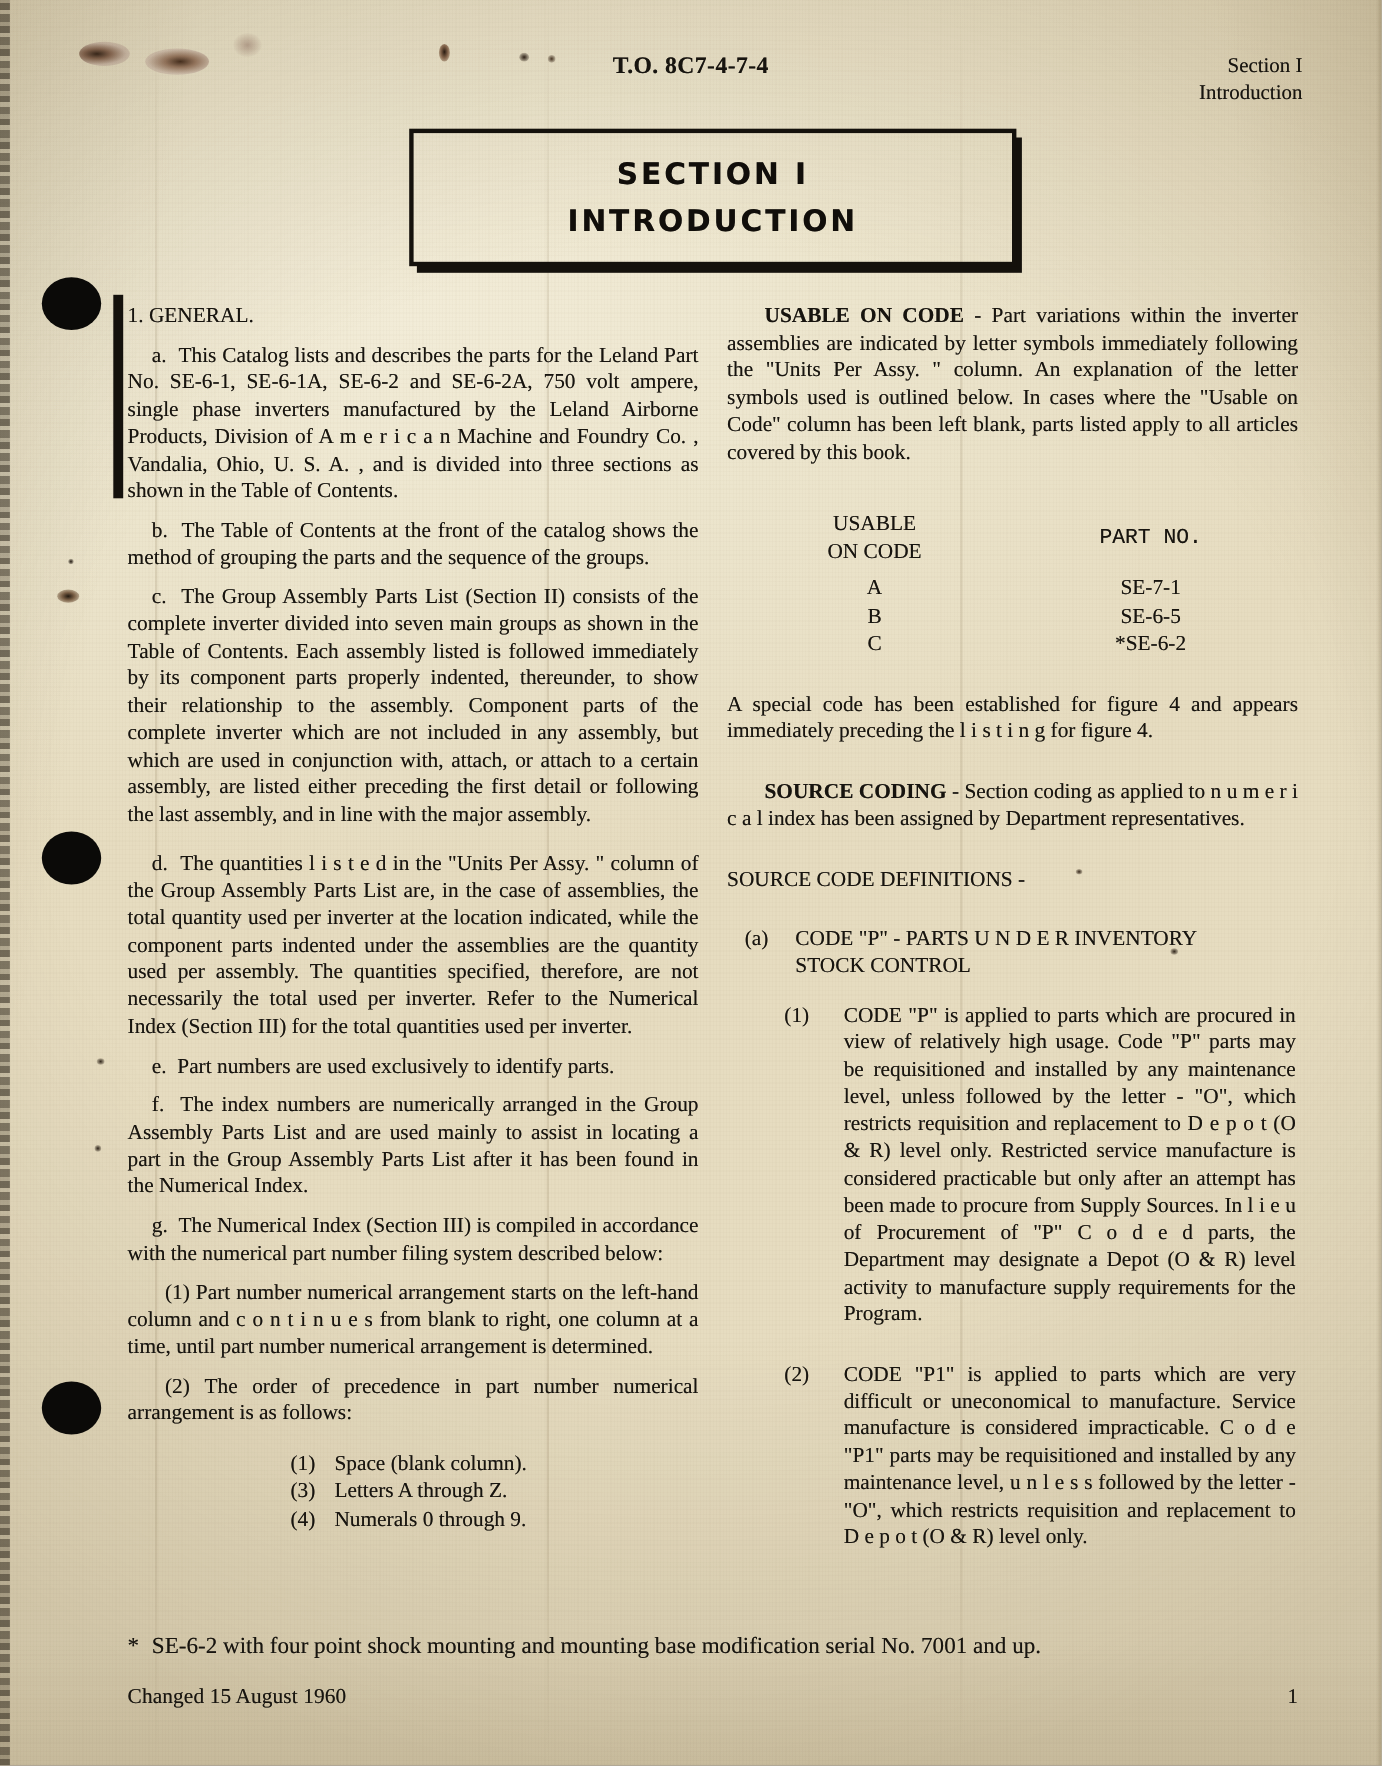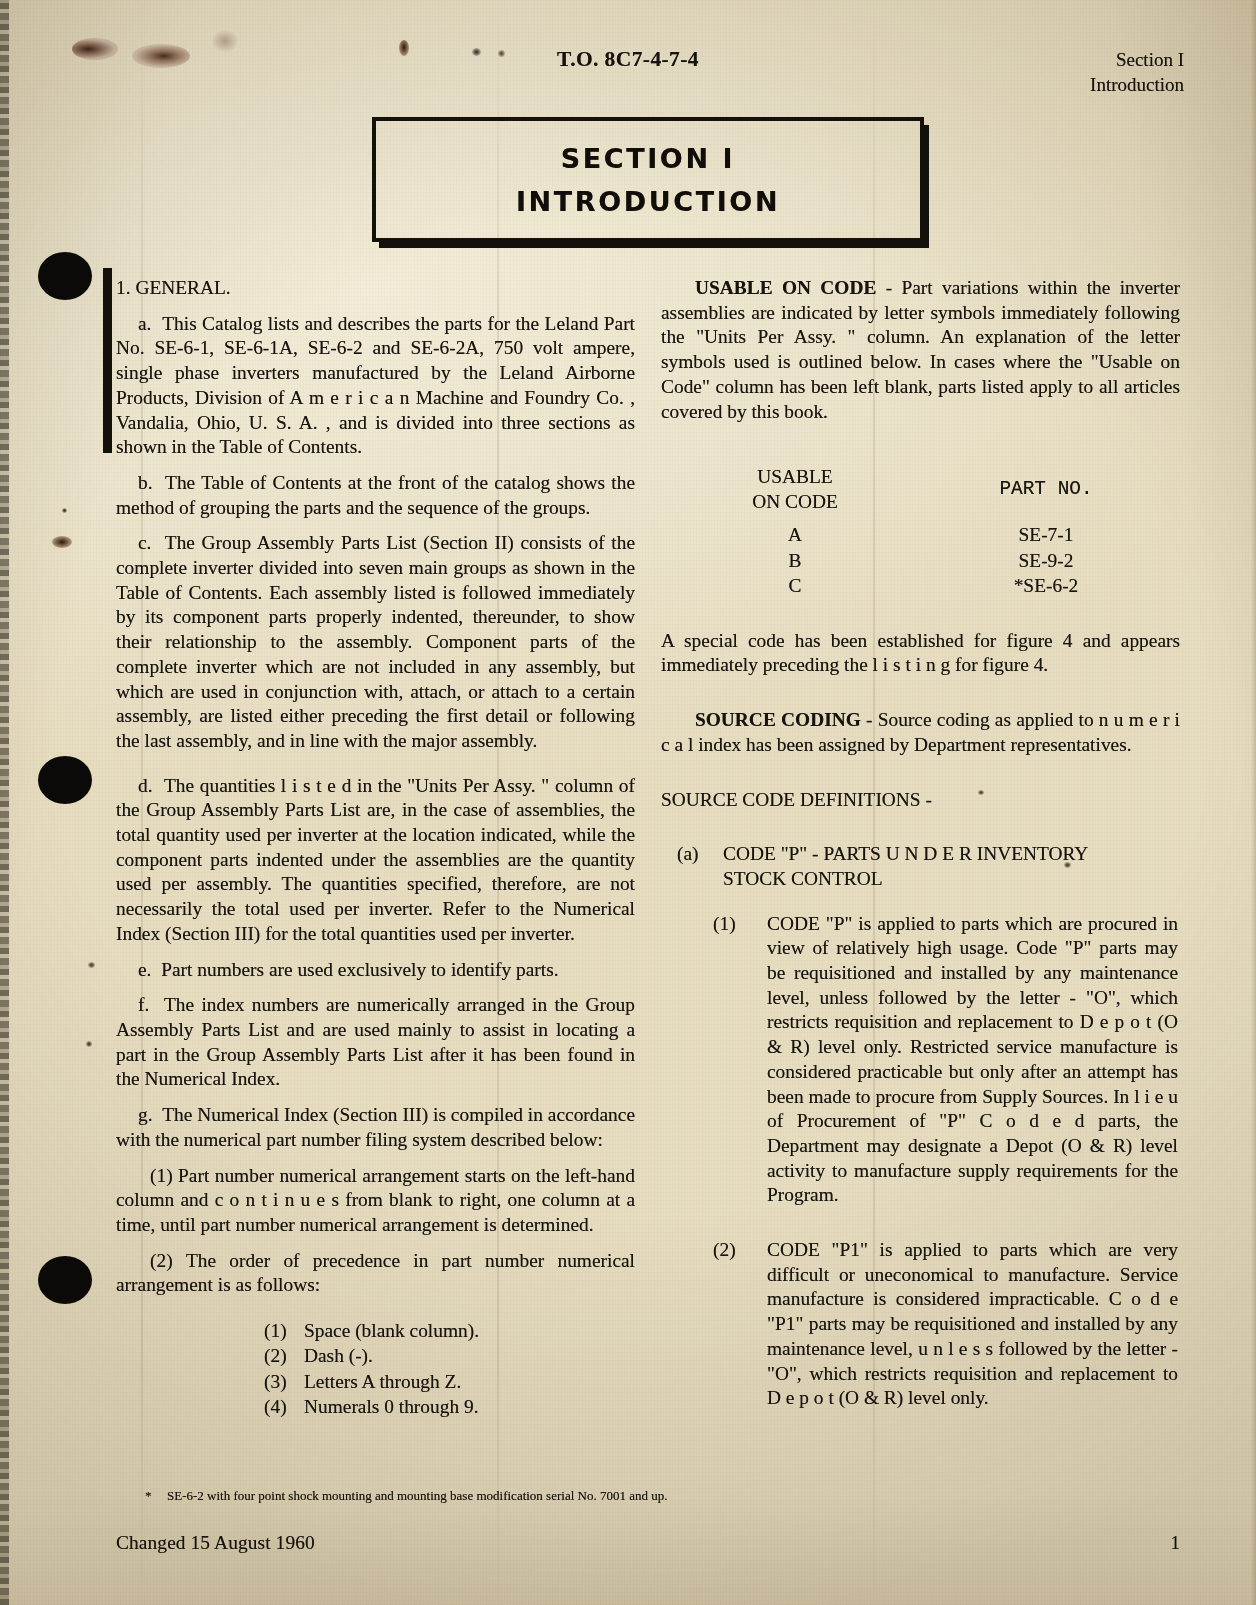--- a/index.html
+++ b/index.html
@@ -259,23 +259,22 @@
     font-family: Liberation Serif, serif;
   }
   .sublist .n { display: inline-block; width: 40px; }
 
   
   .footnote {
     position: absolute;
     left: 116px;
     top: 1484px;
     width: 1064px;
-    font-size: 13px;
+    font-size: 21px;
     line-height: 24px;
-    margin-left: 29px;
   }
   .footnote .star { display: inline-block; width: 22px; }
 
   .footer {
     position: absolute;
     left: 116px;
     right: 76px;
     top: 1532px;
     display: flex;
     justify-content: space-between;
@@ -382,23 +381,20 @@
         <div class="gap-sm"></div>
 
         <div class="t">
           <span class="indent-wide"></span><span>(2)</span>&nbsp;<span>The order of precedence in part number numerical arrangement is as follows:</span>
         </div>
         <div class="gap-md"></div>
 
         <div class="sublist">
           <div>
             <span class="n">(1)</span><span>Space (blank column).</span>
-          </div>
-          <div>
-            <span class="n">(2)</span><span>Dash (-).</span>
           </div>
           <div>
             <span class="n">(3)</span><span>Letters A through Z.</span>
           </div>
           <div>
             <span class="n">(4)</span><span>Numerals 0 through 9.</span>
           </div>
         </div>
 
       </div>
@@ -419,37 +415,37 @@
               <th class="th-right">PART NO.</th>
             </tr>
           </thead>
           <tbody>
             <tr>
               <td>A</td>
               <td>SE-7-1</td>
             </tr>
             <tr>
               <td>B</td>
-              <td>SE-9-2</td>
+              <td>SE-6-5</td>
             </tr>
             <tr>
               <td>C</td>
               <td>*SE-6-2</td>
             </tr>
           </tbody>
         </table>
 
         <div class="gap-lg"></div>
 
         <div class="t">A special code has been established for figure 4 and appears immediately preceding the l i s t i n g  for figure 4.</div>
 
         <div class="gap-lg"></div>
 
         <div class="t">
-          <span class="indent-wide"></span><span class="head-run">SOURCE CODING</span><span> - Source coding as applied to n u m e r i c a l  index has been assigned by Department representatives.</span>
+          <span class="indent-wide"></span><span class="head-run">SOURCE CODING</span><span> - Section coding as applied to n u m e r i c a l  index has been assigned by Department representatives.</span>
         </div>
 
         <div class="gap-lg"></div>
 
         <div class="t nojust">SOURCE CODE DEFINITIONS -</div>
 
         <div class="gap-lg"></div>
 
         <div class="hang lvl-a">
           <span class="marker">(a)</span>

